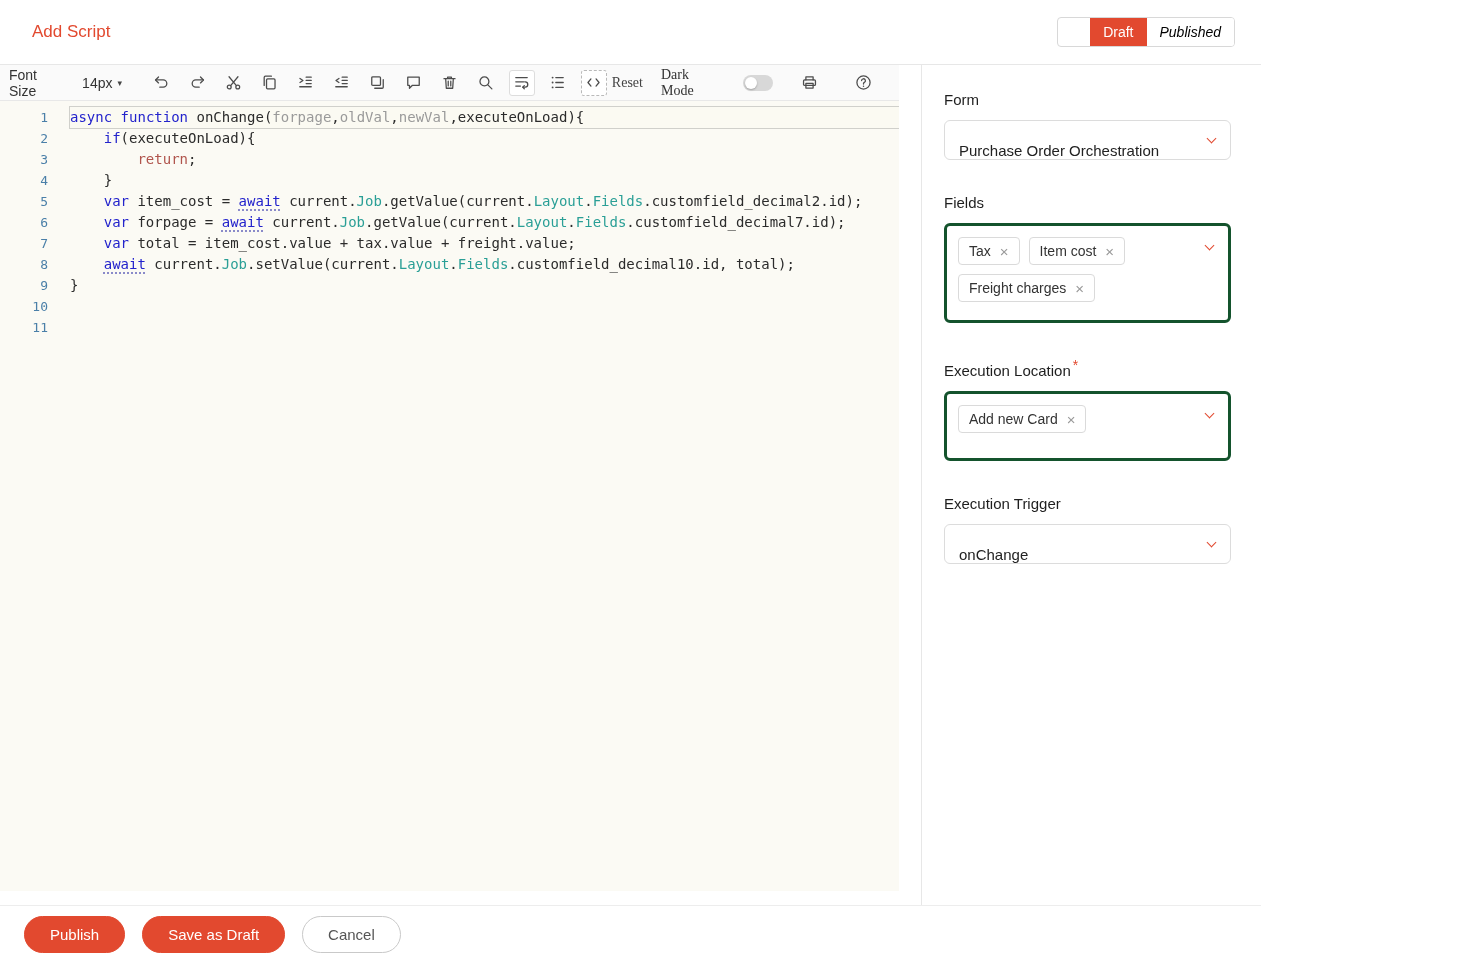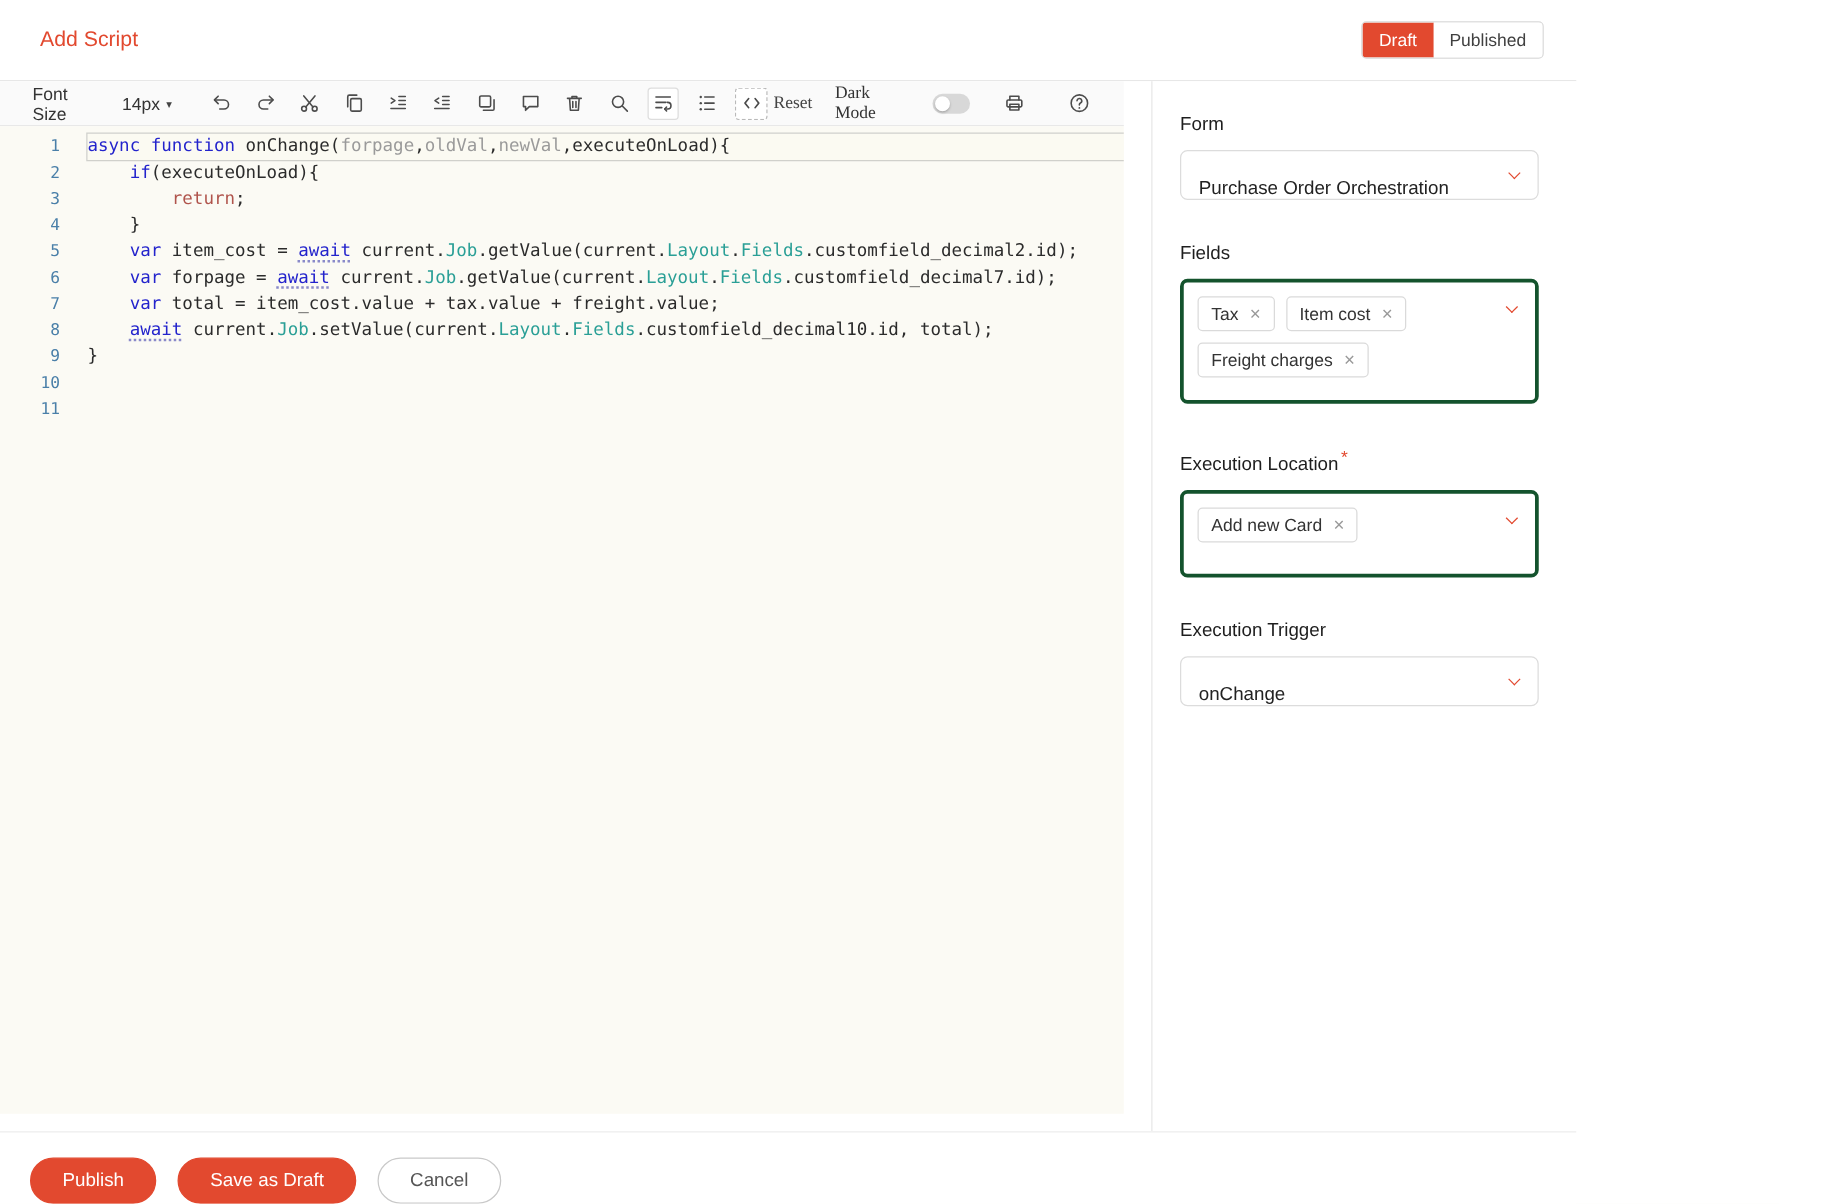--- a/index.html
+++ b/index.html
@@ -7,31 +7,31 @@
   body { font-family: "Liberation Sans", sans-serif; background:#fff; color:#222; }
   :root{
     --accent:#e2492f; --editor-bg:#fbfaf4; --keyword:#2323cc; --property:#2a9f96;
     --parameter:#9a9a9a; --return-kw:#b0544c; --line-number:#4a7fa8;
   }
   .app { width:1261px; height:963px; display:flex; flex-direction:column; }
 
   
   header { flex:0 0 64px; display:flex; align-items:center; justify-content:space-between; padding:0 26px 0 32px; }
   .page-title { color:var(--accent); font-size:17px; font-weight:500; }
-  .seg-group { display:flex; border:1px solid #d8d8d8; border-radius:4px; overflow:hidden; font-size:14px; }
+  .seg-group { display:flex; border:1px solid #d8d8d8; border-radius:4px; overflow:hidden; font-size:14px;padding-left:32px; }
   .seg { padding:6px 13px; cursor:pointer; }
   .seg.active { background:var(--accent); color:#fff; }
-  .seg.inactive { background:#fff; color:#404040; }
+  .seg.inactive { background:#fff; color:#000000;font-style:italic; }
 
   
   .main { flex:1 1 auto; min-height:0; display:flex; border-top:1px solid #e7e7e7; }
   .editor-pane { flex:1 1 auto; min-width:0; display:flex; flex-direction:column; padding-right:22px; padding-bottom:14px; background:#fff; }
 
   
-  .toolbar { flex:0 0 36px; display:flex; align-items:center; background:#fafafa; border-bottom:1px solid #e8e8e8; padding:0 18px 0 26px; }
+  .toolbar { flex:0 0 36px; display:flex; align-items:center; background:#fafafa; border-bottom:1px solid #e8e8e8; padding:0 18px 0 9px; }
   .tb-label { font-size:14px; color:#333; margin-right:14px; }
   .fs-select { display:flex; align-items:center; gap:5px; font-size:14px; color:#333; cursor:pointer; margin-right:22px; }
   .fs-caret { font-size:9px; color:#444; }
   .icon-btn { width:26px; height:26px; display:flex; align-items:center; justify-content:center; background:transparent; border:none; margin:0 5px; padding:0; cursor:pointer; border-radius:3px; }
   .icon-btn.boxed { border:1px solid #ddd; background:#fff; }
   .icon-btn.dashed { border:1px dashed #b9b9b9; background:#fff; }
   .toolbar-right { margin-left:auto; display:flex; align-items:center; gap:18px;font-family:Liberation Serif, serif; }
   .tb-text { font-size:14px; color:#444; cursor:pointer; }
   .toggle { width:30px; height:16px; border-radius:8px; background:#d8d8d8; position:relative; cursor:pointer; flex:0 0 30px; }
   .toggle .knob { position:absolute; left:2px; top:2px; width:12px; height:12px; border-radius:50%; background:#fff; box-shadow:0 1px 2px rgba(0,0,0,.25); }
@@ -60,21 +60,21 @@
   .select .chev { position:absolute; right:15px; top:14px; }
   .multibox { position:relative; width:100%; border:3px solid #14532d; border-radius:6px; background:#fff; padding:11px 34px 11px 11px; cursor:pointer; }
   .multibox.tall { min-height:100px; }
   .multibox.mid { min-height:70px; }
   .multibox .chev { position:absolute; right:15px; top:16px; }
   .chips { display:flex; flex-wrap:wrap; gap:9px; }
   .chip { display:inline-flex; align-items:center; gap:9px; border:1px solid #dadada; border-radius:4px; background:#fff; padding:5px 10px; font-size:14px; color:#333; }
   .chip-x { color:#999; font-size:15px; line-height:1; cursor:pointer; }
 
   
-  footer { flex:0 0 58px; border-top:1px solid #ededed; display:flex; align-items:flex-end; gap:17px; padding:0 24px; background:#fff; }
+  footer { flex:0 0 58px; border-top:1px solid #ededed; display:flex; align-items:center; gap:17px; padding:0 24px; background:#fff; }
   .btn { font-family:"Liberation Sans",sans-serif; font-size:15px; border-radius:20px; padding:9px 25px; cursor:pointer; border:1px solid transparent; }
   .btn.primary { background:var(--accent); color:#fff; border-color:var(--accent); }
   .btn.ghost { background:#fff; color:#555; border-color:#c9c9c9; }
 
   svg { display:block; }
 </style>
 </head>
 <body>
 
 <div class="app">

